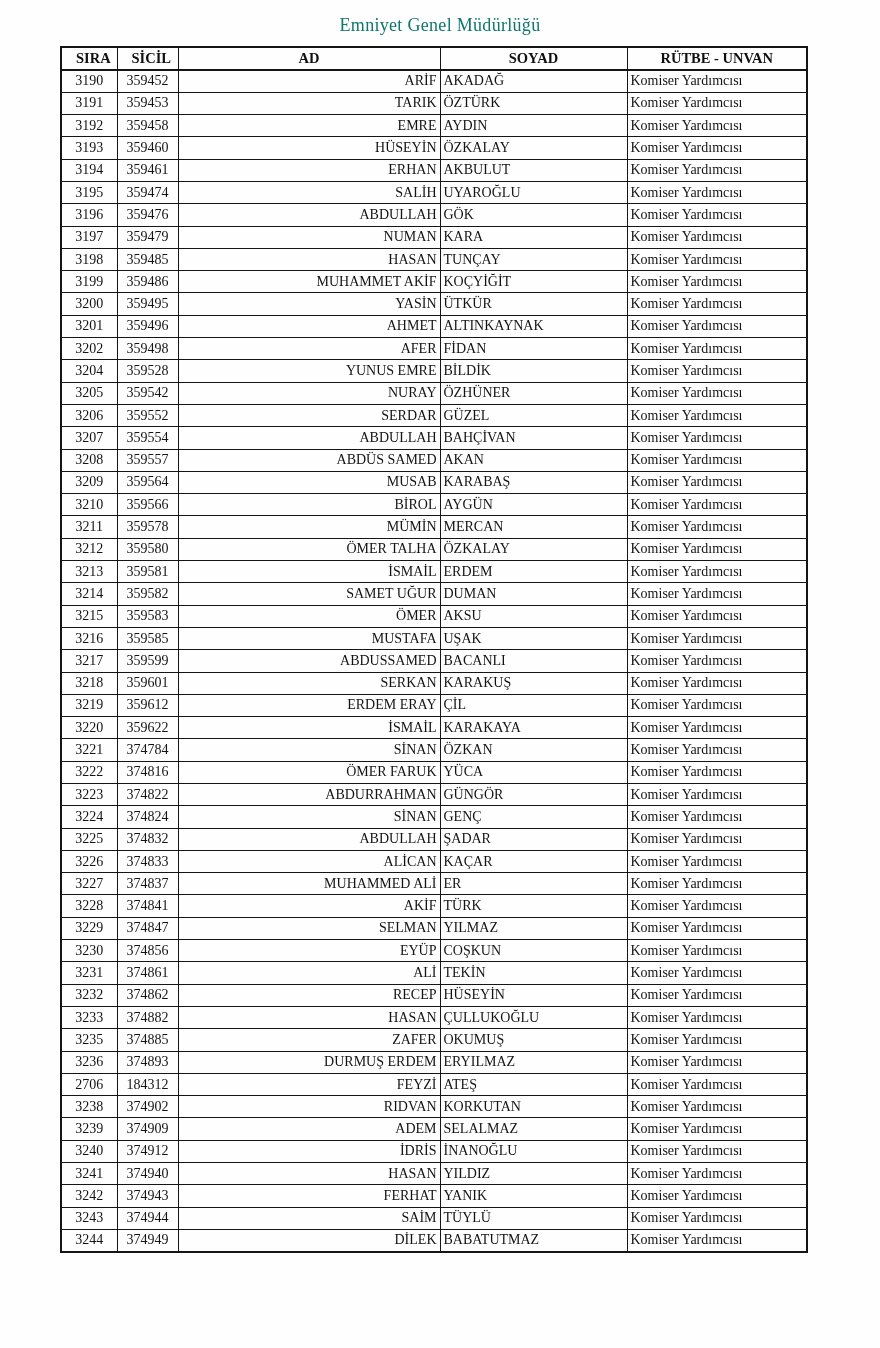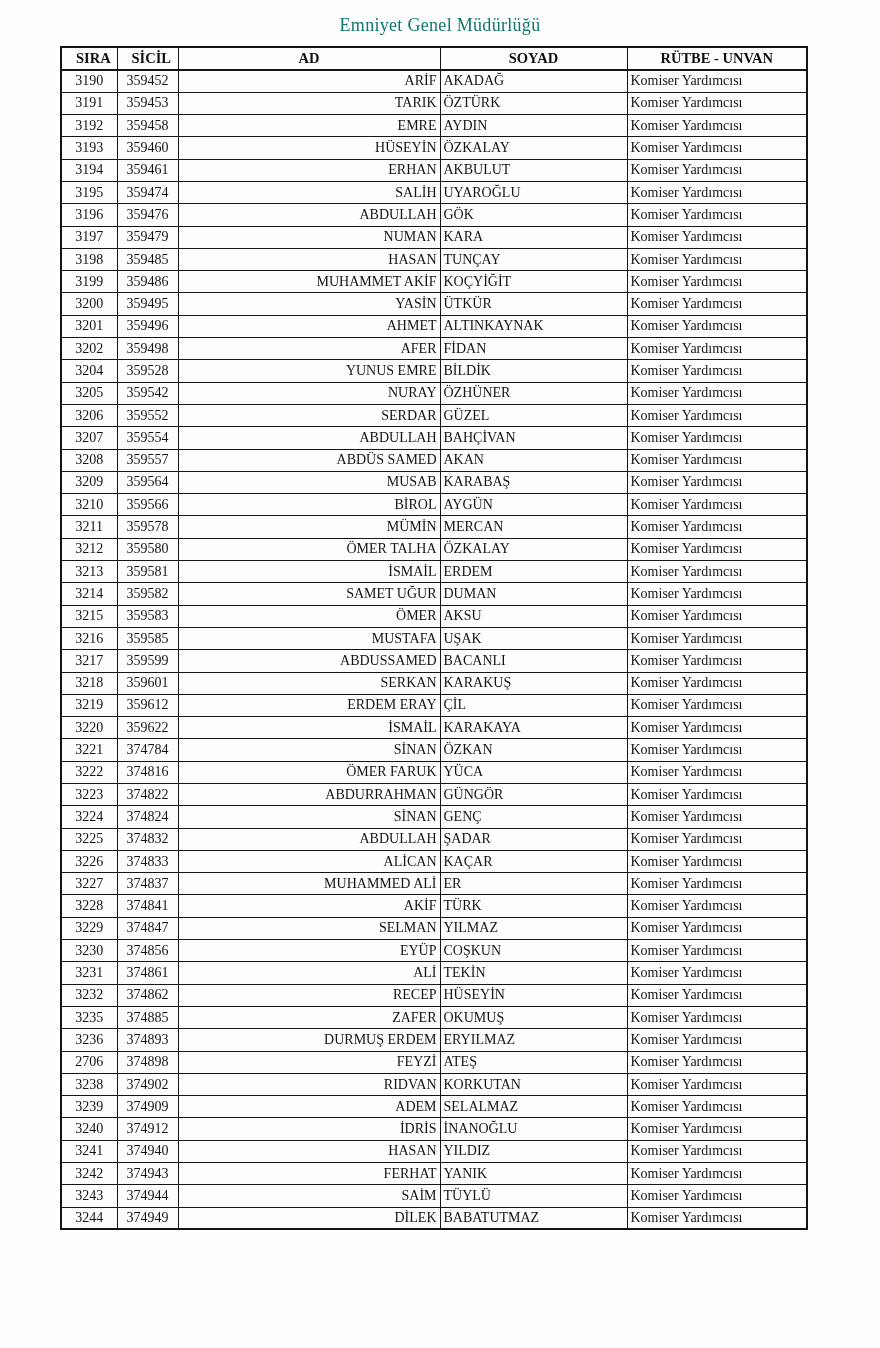--- a/index.html
+++ b/index.html
@@ -382,36 +382,43 @@
           <td class="cell-rutbe">Komiser Yardımcısı</td>
         </tr>
         <tr>
           <td class="cell-sira">3232</td>
           <td class="cell-sicil">374862</td>
           <td class="cell-ad">RECEP</td>
           <td class="cell-soyad">HÜSEYİN</td>
           <td class="cell-rutbe">Komiser Yardımcısı</td>
         </tr>
         <tr>
+          <td class="cell-sira">3233</td>
+          <td class="cell-sicil">374882</td>
+          <td class="cell-ad">HASAN</td>
+          <td class="cell-soyad">ÇULLUKOĞLU</td>
+          <td class="cell-rutbe">Komiser Yardımcısı</td>
+        </tr>
+        <tr>
           <td class="cell-sira">3235</td>
           <td class="cell-sicil">374885</td>
           <td class="cell-ad">ZAFER</td>
           <td class="cell-soyad">OKUMUŞ</td>
           <td class="cell-rutbe">Komiser Yardımcısı</td>
         </tr>
         <tr>
           <td class="cell-sira">3236</td>
           <td class="cell-sicil">374893</td>
           <td class="cell-ad">DURMUŞ ERDEM</td>
           <td class="cell-soyad">ERYILMAZ</td>
           <td class="cell-rutbe">Komiser Yardımcısı</td>
         </tr>
         <tr>
           <td class="cell-sira">2706</td>
-          <td class="cell-sicil">374898</td>
+          <td class="cell-sicil">184312</td>
           <td class="cell-ad">FEYZİ</td>
           <td class="cell-soyad">ATEŞ</td>
           <td class="cell-rutbe">Komiser Yardımcısı</td>
         </tr>
         <tr>
           <td class="cell-sira">3238</td>
           <td class="cell-sicil">374902</td>
           <td class="cell-ad">RIDVAN</td>
           <td class="cell-soyad">KORKUTAN</td>
           <td class="cell-rutbe">Komiser Yardımcısı</td>

